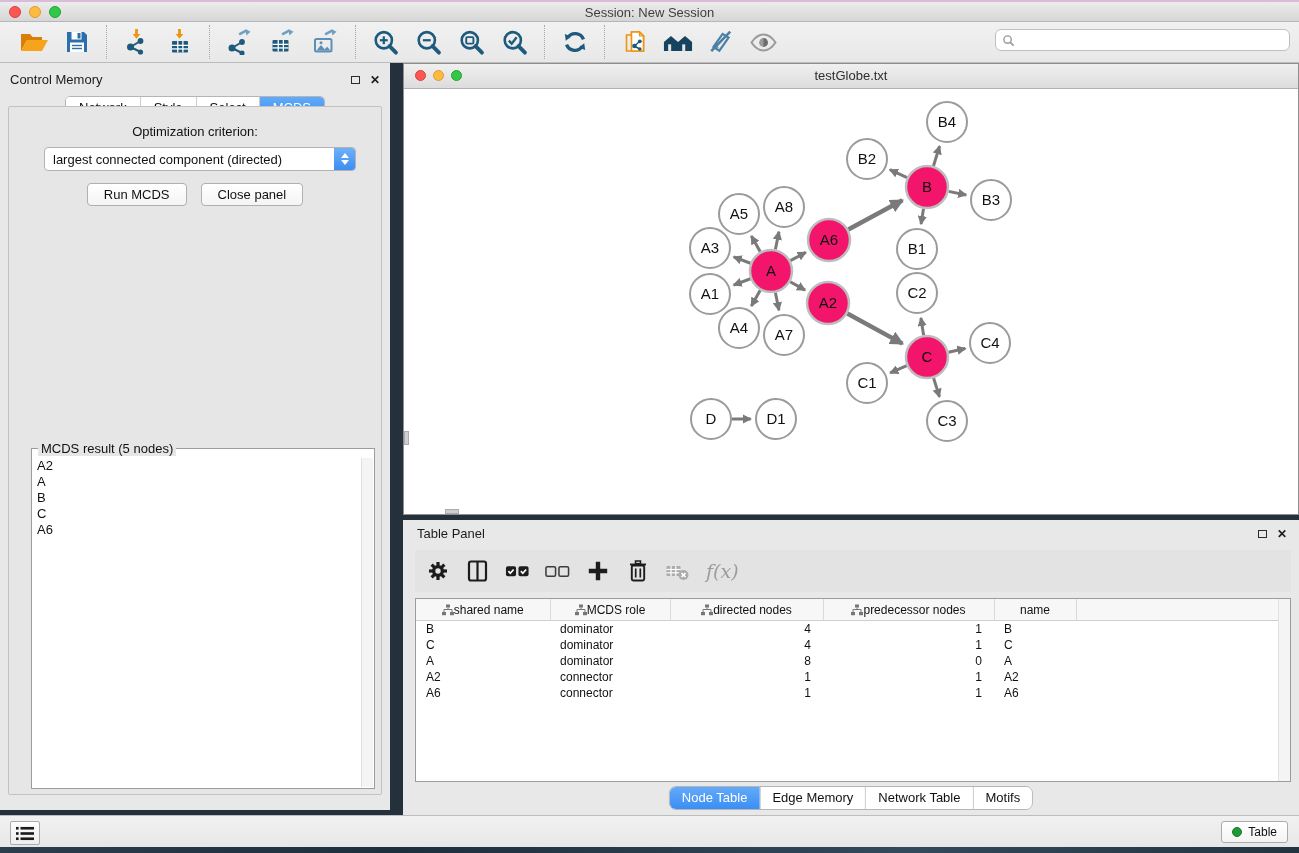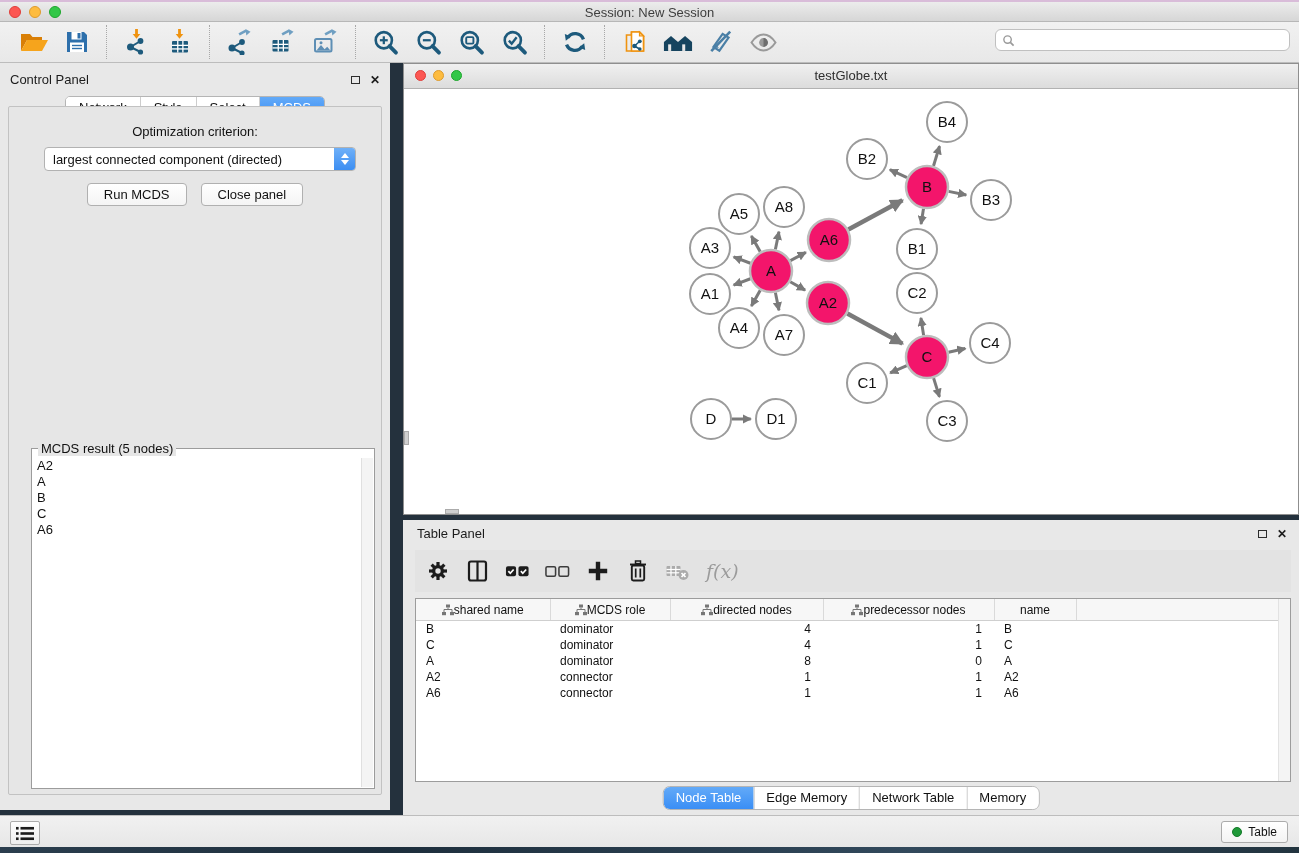--- a/index.html
+++ b/index.html
@@ -369,21 +369,21 @@
     <svg width="13" height="13" viewBox="0 0 14 14">
         <circle cx="6" cy="6" r="4" fill="none" stroke="#9a9a9a" stroke-width="1.5"></circle>
         <line x1="9" y1="9" x2="12.5" y2="12.5" stroke="#9a9a9a" stroke-width="1.8"></line>
       </svg>
   </span>
   <input placeholder="" style="">
 </div>
 
 <div id="control-panel" class="abs">
   <div id="cp-header">
-    <span class="panel-head-title">Control Panel</span>
+    <span class="panel-head-title">Control Memory</span>
     <span class="win-btns">
       <span class="float-ico"></span>
       <span class="close-ico">✕</span>
     </span>
   </div>
   <div id="cp-tabs" class="seg-tabs">
       <div class="seg-tab">Network</div>
       <div class="seg-tab">Style</div>
       <div class="seg-tab">Select</div>
       <div class="seg-tab active">MCDS</div>
@@ -757,21 +757,21 @@
           </tr>
         </tbody>
     </table>
     <div id="table-scroll"></div>
   </div>
   <div id="tp-tabs">
     <div class="seg-tabs">
         <div class="seg-tab active">Node Table</div>
         <div class="seg-tab">Edge Memory</div>
         <div class="seg-tab">Network Table</div>
-        <div class="seg-tab">Memory</div>
+        <div class="seg-tab">Motifs</div>
       </div>
   </div>
 </div>
 
 <div id="status-bar" class="abs">
   <div id="list-btn">
     <svg width="18" height="15" viewBox="0 0 22 18">
         <g fill="#1c1c1c">
           <rect x="0" y="1" width="3.2" height="3.2"></rect>
           <rect x="5.5" y="1" width="16.5" height="3.2"></rect>

